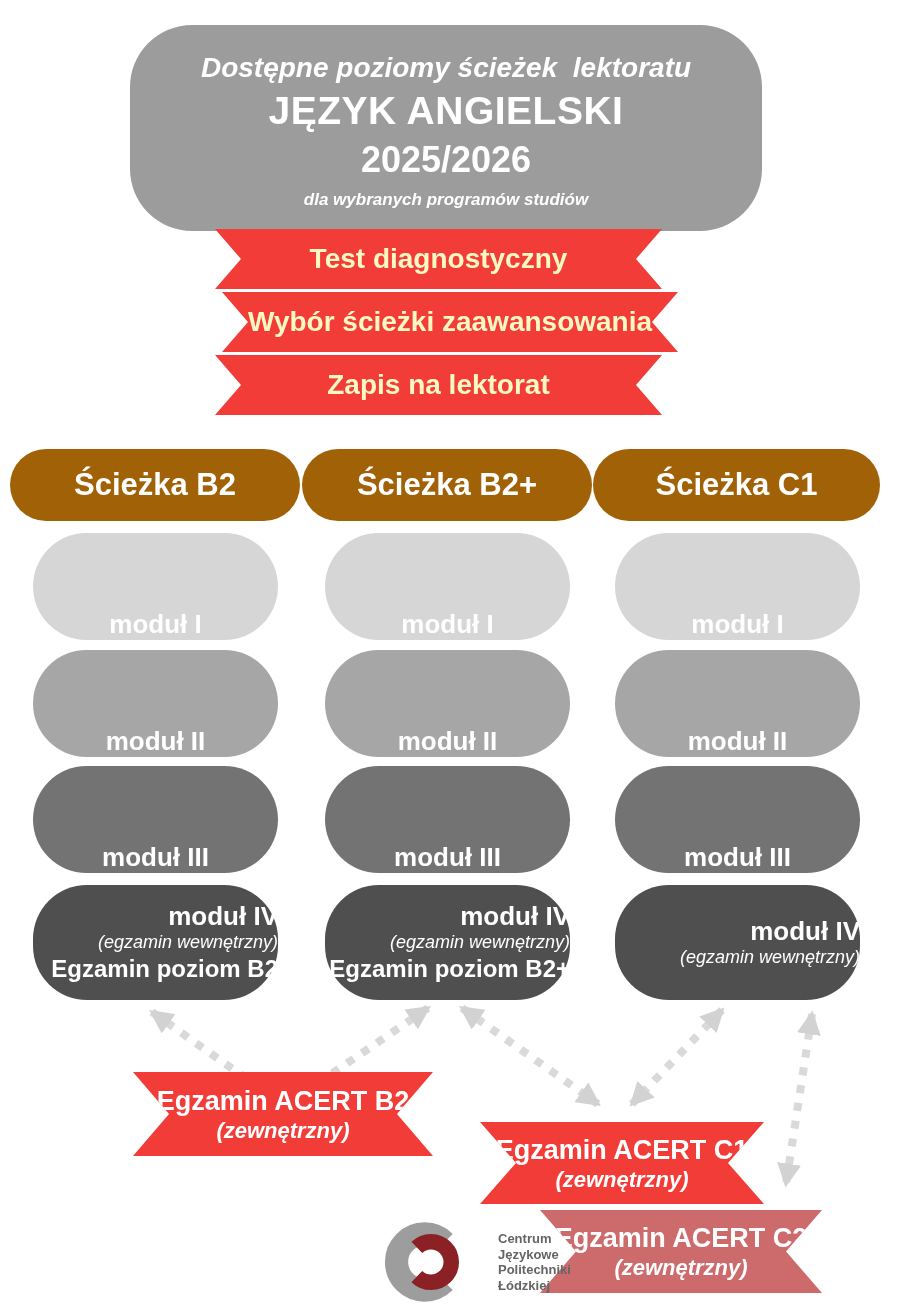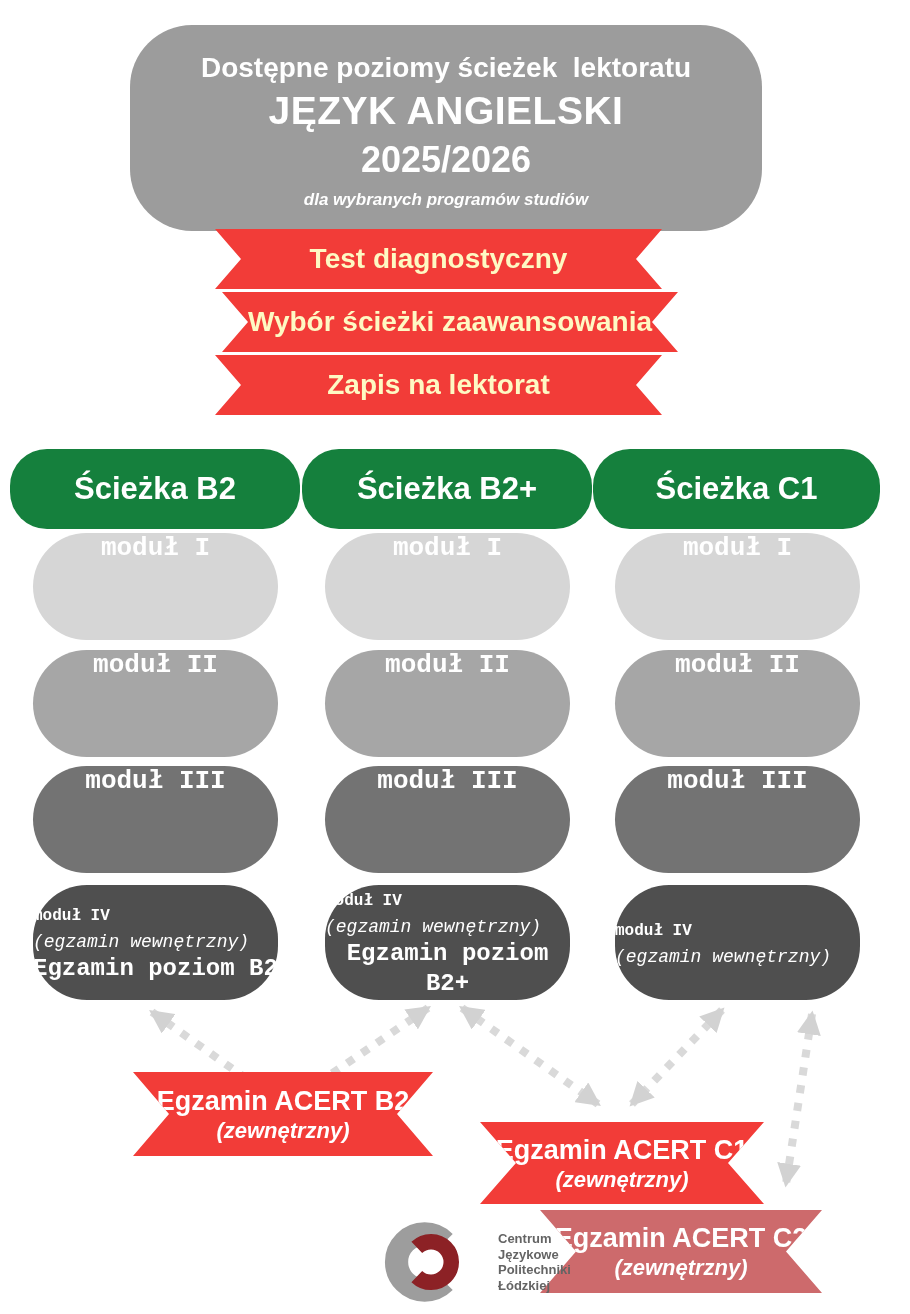--- a/index.html
+++ b/index.html
@@ -7,56 +7,56 @@
     width:910px;height:1314px;position:relative;overflow:hidden;
     background:#ffffff;
     font-family:"Liberation Sans","DejaVu Sans",sans-serif;
   }
 
   
   .title-card{
     position:absolute;left:130px;top:25px;width:632px;height:206px;
     background:#9c9c9c;border-radius:62px;color:#fff;text-align:center;
   }
-  .title-card .l1{margin-top:27px;font-size:28px;font-weight:bold;white-space:pre-wrap;}
+  .title-card .l1{margin-top:27px;font-size:28px;font-weight:bold;white-space:pre-wrap;font-style:italic;}
   .title-card .l2{margin-top:5px;font-size:39px;font-weight:bold;letter-spacing:.5px;}
   .title-card .l3{margin-top:6px;font-size:36px;font-weight:bold;}
   .title-card .l4{margin-top:9px;font-size:17px;font-weight:bold;font-style:italic;}
 
   
   .ribbon{
     position:absolute;height:60px;background:#f23c38;color:#fef9c3;
     display:flex;align-items:center;justify-content:center;
     font-weight:bold;font-size:28px;
     clip-path:polygon(0 0,100% 0,calc(100% - 26px) 50%,100% 100%,0 100%,26px 50%);
   }
   .r1{left:215px;top:229px;width:447px;}
   .r2{left:222px;top:292px;width:456px;}
   .r3{left:215px;top:355px;width:447px;}
 
   
   .track-header{
-    position:absolute;top:449px;width:290px;height:80px;background:#15803d;
+    position:absolute;top:449px;width:290px;height:72px;background:#a16207;
     border-radius:37px;color:#fff;font-weight:bold;font-size:31px;
     display:flex;align-items:center;justify-content:center;
   }
   .th0{left:10px;} .th1{left:302px;} .th2{left:593px;width:287px;}
 
   
   .module{
     position:absolute;width:245px;height:107px;border-radius:54px;color:#fff;
     font-weight:bold;font-size:26px;
-    display:flex;align-items:flex-start;justify-content:center;text-align:center;font-family:Liberation Mono, monospace;
+    display:flex;align-items:flex-end;justify-content:center;text-align:center;
   }
   .col0{left:33px;} .col1{left:325px;} .col2{left:615px;}
   .rowA{top:533px;background:#d6d6d6;}
   .rowB{top:650px;background:#a6a6a6;}
   .rowC{top:766px;background:#737373;}
   .rowD{top:885px;height:115px;background:#4f4f4f;flex-direction:column;}
-  .rowD .m4title{font-size:16px;font-weight:bold;line-height:30px;}
+  .rowD .m4title{font-size:26px;font-weight:bold;line-height:30px;}
   .rowD .m4note{font-size:18px;font-weight:normal;font-style:italic;line-height:23px;}
   .rowD .m4exam{font-size:24px;font-weight:bold;line-height:30px;}
 
   
   .arrows{position:absolute;left:0;top:0;width:910px;height:1314px;pointer-events:none;}
 
   
   .banner{
     position:absolute;background:#f23c38;color:#fff;text-align:center;
     display:flex;flex-direction:column;align-items:center;justify-content:center;

